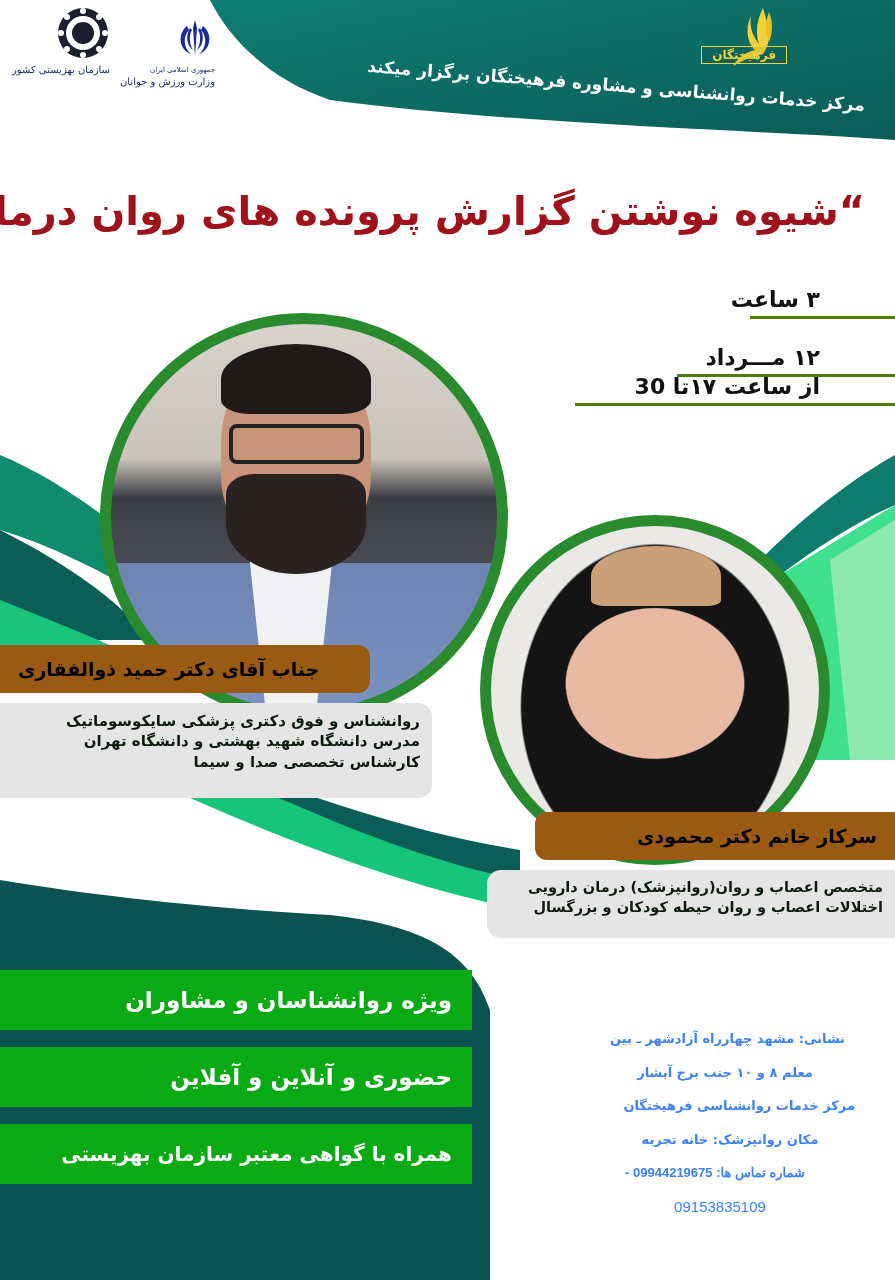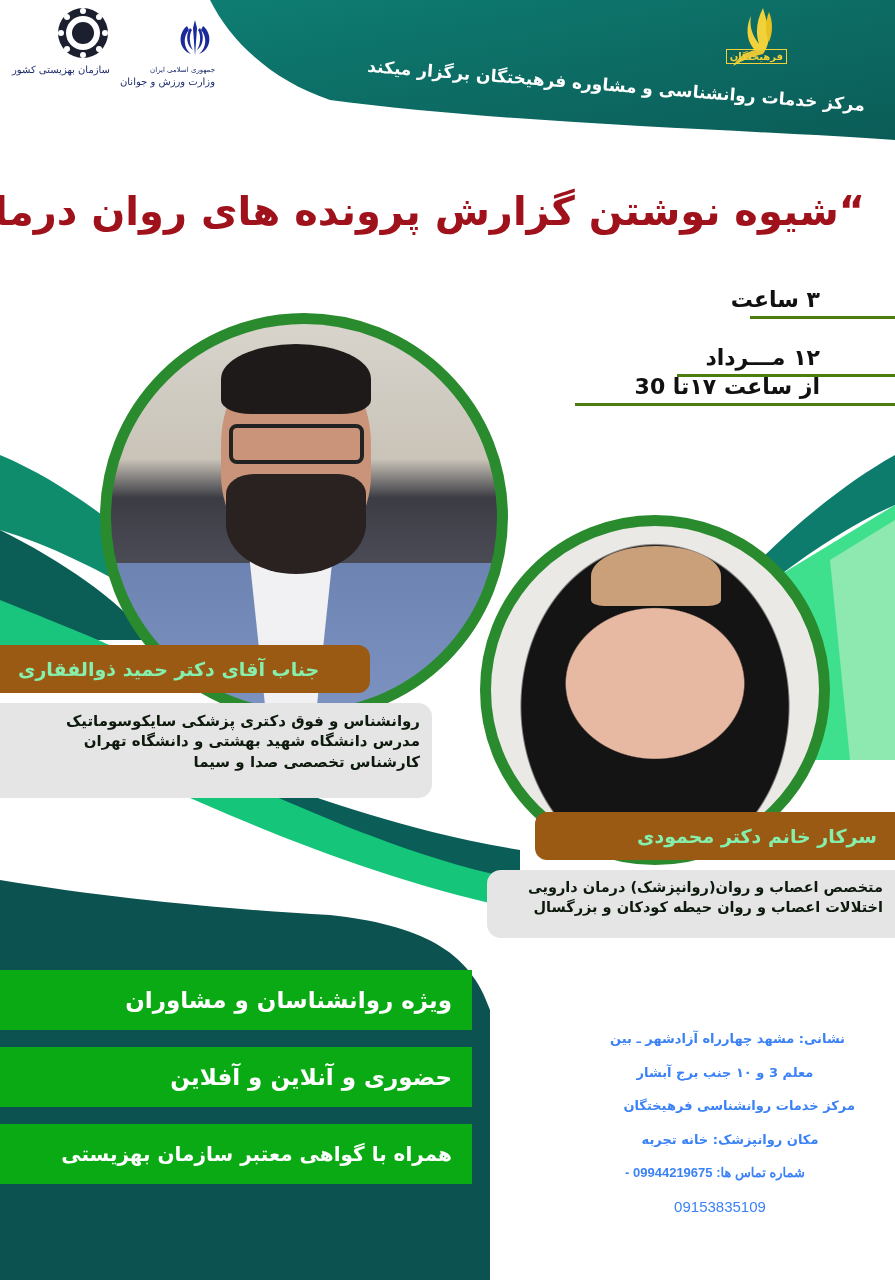--- a/index.html
+++ b/index.html
@@ -7,21 +7,21 @@
   body { position: relative; font-family: "DejaVu Sans", sans-serif; direction: rtl; }
   .bg-svg { position: absolute; left: 0; top: 0; width: 895px; height: 1280px; z-index: 0; }
 
   
   .logo-org { position: absolute; z-index: 2; text-align: right; color: #1b2a6b; }
   .logo-welfare { left: 40px; top: 6px; width: 70px; }
   .logo-ministry { left: 115px; top: 18px; width: 100px; }
   .logo-caption { font-family: "DejaVu Serif", serif; font-size: 10px; line-height: 12px; white-space: nowrap; direction: rtl; }
   .logo-caption.small { font-size: 7px; }
   .brand-logo { position: absolute; left: 725px; top: 6px; width: 70px; height: 66px; z-index: 2; }
-  .brand-tag { position: absolute; right: 8px; bottom: 8px; border: 1.5px solid #f2d23a; color: #f2d23a; font-size: 10px; padding: 1px 3px; font-weight: bold; background: rgba(0,0,0,0.05); }
+  .brand-tag { position: absolute; right: 8px; bottom: 8px; border: 1.5px solid #f2d23a; color: #f2d23a; font-size: 12px; padding: 1px 10px; font-weight: bold; background: rgba(0,0,0,0.05); }
   .header-line { position: absolute; z-index: 2; color: #fff; font-weight: bold; font-size: 17px; white-space: nowrap; }
   .header-line-1 { right: 30px; top: 95px; transform: rotate(4.5deg); transform-origin: right center; }
 
   
   .title { position: absolute; z-index: 2; left: 30px; right: 30px; top: 188px; text-align: center;
            color: #a0121b; font-family: "DejaVu Sans", sans-serif; font-weight: bold; font-size: 40px; letter-spacing: -1px; white-space: nowrap; }
 
   
   .sched { position: absolute; z-index: 2; right: 0; height: 36px; border-bottom: 3px solid #4d7c0f; }
   .sched span { position: absolute; right: 75px; bottom: 4px; font-weight: bold; font-size: 22px; color: #111; white-space: nowrap; }
@@ -39,21 +39,21 @@
                 #ebe9e6; }
   .face { position: absolute; }
   .male-head { left: 110px; top: 30px; width: 150px; height: 200px; border-radius: 45% 45% 40% 40%; background: #c99479; }
   .male-hair { left: 110px; top: 20px; width: 150px; height: 70px; border-radius: 50% 50% 20% 20%; background: #1d1a19; }
   .male-beard { left: 115px; top: 150px; width: 140px; height: 100px; border-radius: 20% 20% 50% 50%; background: #2a2220; }
   .male-glasses { left: 118px; top: 100px; width: 135px; height: 40px; border: 4px solid #222; border-radius: 8px; }
   .male-shirt { left: 120px; top: 230px; width: 120px; height: 170px; background: #f1f1f4; clip-path: polygon(15% 0, 85% 0, 70% 100%, 30% 100%); }
   .female-hair { left: 100px; top: 20px; width: 130px; height: 60px; border-radius: 50% 50% 10% 10%; background: #c9a07a; }
 
   
-  .name-banner { position: absolute; z-index: 4; background: #9a5a14; color: #86efac; font-weight: bold; font-size: 19px;
+  .name-banner { position: absolute; z-index: 4; background: #9a5a14; color: #000000; font-weight: bold; font-size: 19px;
                  border-radius: 10px; padding: 0 18px; display: flex; align-items: center; justify-content: flex-end; white-space: nowrap; text-align: right; }
   .name-male { left: 0; width: 370px; top: 645px; height: 48px; border-radius: 0 12px 12px 0; }
   .name-female { left: 535px; width: 360px; top: 812px; height: 48px; border-radius: 12px 0 0 12px; justify-content: flex-start; }
   .bio { position: absolute; z-index: 4; background: #e5e5e5; color: #0e1a0e; font-weight: bold; border-radius: 12px; line-height: 1.35; white-space: nowrap; margin-top: 8px; }
   .bio-male { left: 0; width: 432px; top: 695px; height: 95px; border-radius: 0 14px 14px 0; font-size: 15px; padding: 8px 12px 0 0; text-align: right; }
   .bio-female { left: 487px; width: 408px; top: 862px; height: 68px; border-radius: 14px 0 0 14px; font-size: 14.5px; padding: 8px 12px 0 0; text-align: right; }
 
   
   .feature { position: absolute; z-index: 4; left: 0; width: 472px; height: 60px; background: #0aaa14;
              color: #fff; font-weight: bold; font-size: 23px; display: flex; align-items: center; padding-right: 20px; white-space: nowrap; }
@@ -185,18 +185,18 @@
 </div>
 <div class="feature feature-2">
   <span>حضوری و آنلاین و آفلاین</span>
 </div>
 <div class="feature feature-3">
   <span>همراه با گواهی معتبر سازمان بهزیستی</span>
 </div>
 
 <div class="address">
   <div class="addr-1">نشانی: مشهد چهارراه آزادشهر ـ بین</div>
-  <div class="addr-2">معلم 3 و ۱۰ جنب برج آبشار</div>
+  <div class="addr-2">معلم ۸ و ۱۰ جنب برج آبشار</div>
   <div class="addr-3">مرکز خدمات روانشناسی فرهیختگان</div>
   <div class="addr-4">مکان روانپزشک: خانه تجربه</div>
   <div class="addr-5">شماره تماس ها: 09944219675 -</div>
   <div class="addr-6">09153835109</div>
 </div>
 
 </body></html>

